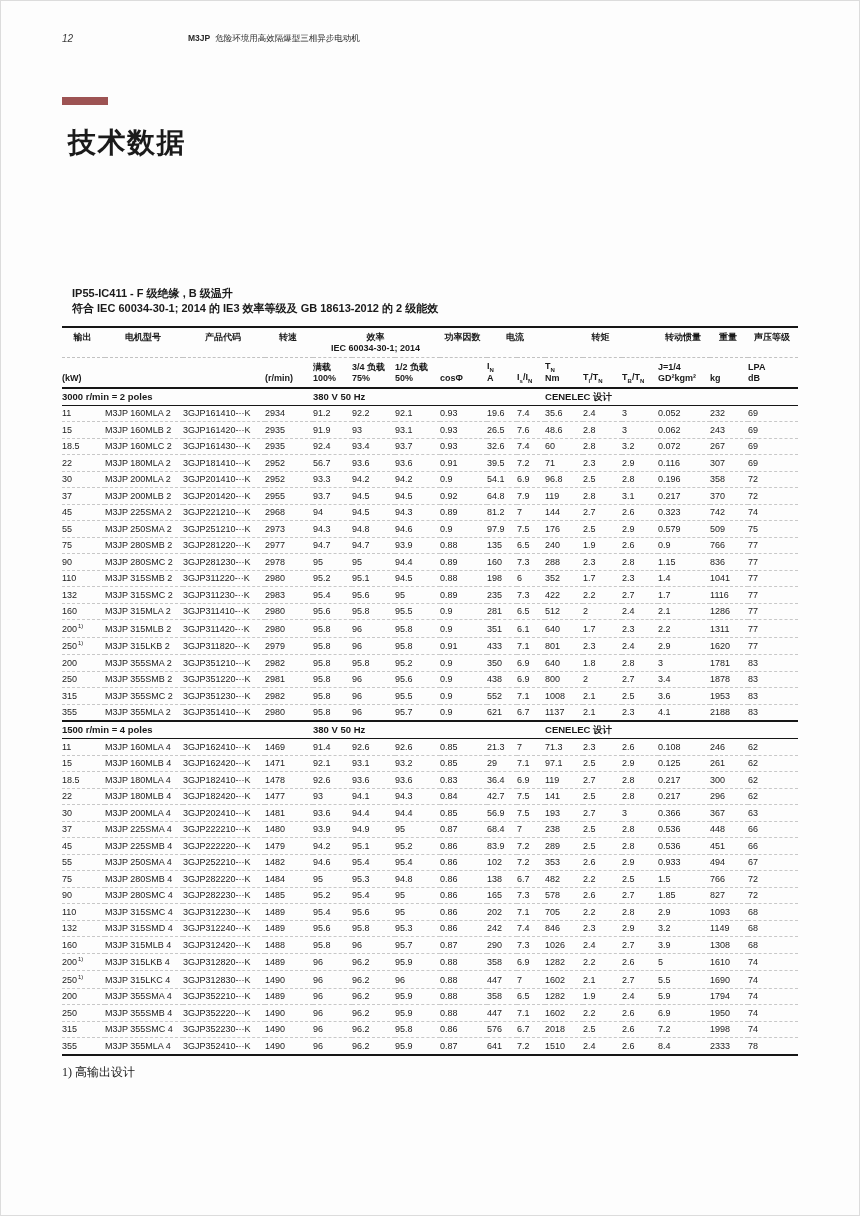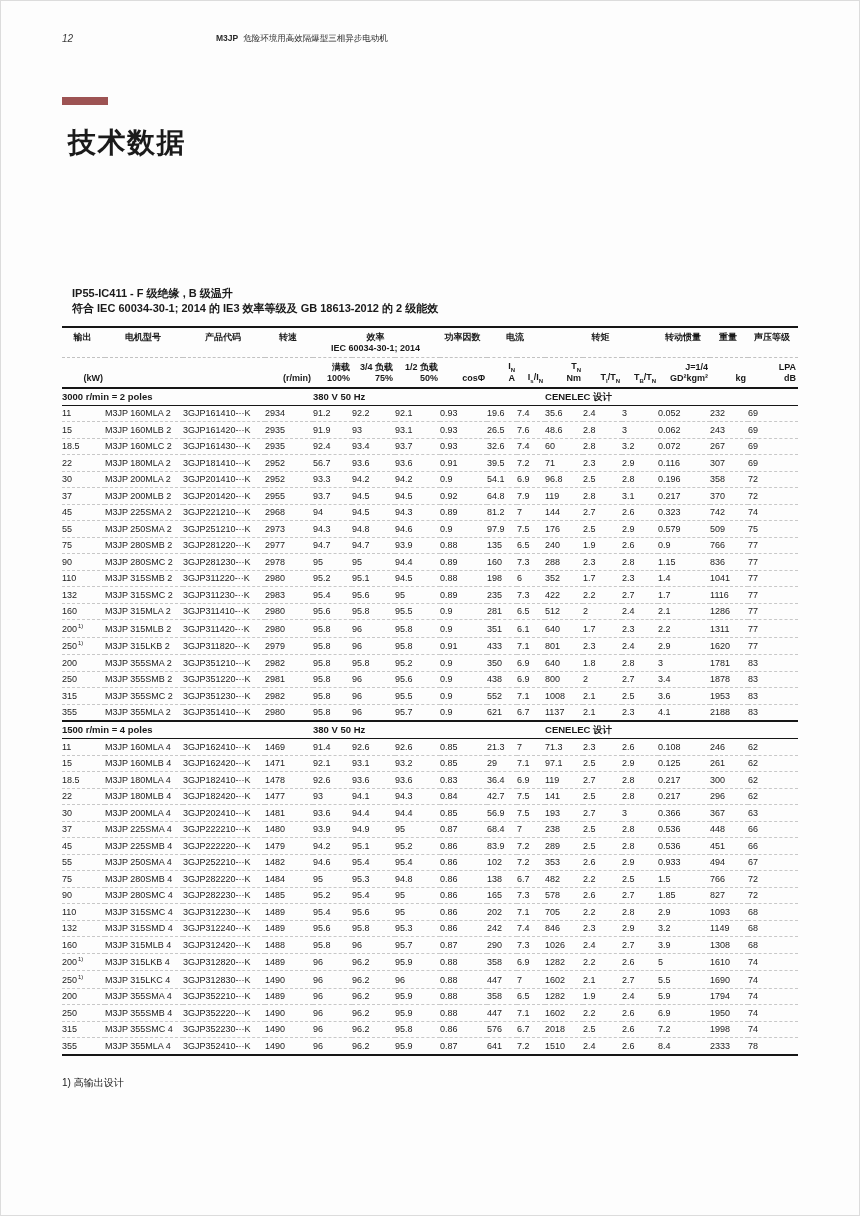--- a/index.html
+++ b/index.html
@@ -4,48 +4,48 @@
 <style>
   html,body { margin:0; padding:0; }
   body {
     width:860px; height:1216px; position:relative; background:#fdfdfd;
     font-family:"Liberation Sans", sans-serif; color:#1a1a1a;
     -webkit-font-smoothing:antialiased;
   }
   .frame { position:absolute; inset:0; border:1px solid #dcdcdc; pointer-events:none; }
 
   .page-number { position:absolute; left:62px; top:33px; font-size:10px; color:#3a3a3a;font-style:italic; }
-  .doc-title  { position:absolute; left:188px; top:33px; font-size:8.5px; color:#2a2a2a;margin-left:28px; }
+  .doc-title  { position:absolute; left:188px; top:33px; font-size:8.5px; color:#2a2a2a; }
   .doc-title .b { font-weight:bold; margin-right:5px; }
 
   .accent-bar { position:absolute; left:62px; top:97px; width:46px; height:8px; }
   .section-title { position:absolute; left:60px; top:116px; font-size:28px; font-weight:bold; letter-spacing:1.5px; }
 
   .intro { position:absolute; left:72px; top:286px; font-size:11px; font-weight:bold; line-height:15px; }
 
   .table-wrap { position:absolute; left:62px; top:326px; width:736px; }
   table { border-collapse:collapse; table-layout:fixed; width:736px; border-bottom:2.5px solid #161616; }
   th, td { padding:0 2px 0 0; margin:0; text-align:left; vertical-align:bottom;
            font-weight:normal; overflow:hidden; white-space:nowrap; }
 
   thead tr.h1 th { border-top:2.5px solid #161616; padding-top:4px; padding-bottom:3px;
                    vertical-align:top; font-weight:bold; font-size:9px; line-height:11px;text-align:center; }
   thead tr.h2 th { border-top:1px dashed #c2c2c2; padding-top:3px; padding-bottom:3px;
-                   vertical-align:bottom; font-weight:bold; font-size:9px; line-height:11px;text-align:right; }
+                   vertical-align:bottom; font-weight:bold; font-size:9px; line-height:11px; }
 
   tr.group-row td { border-top:2px solid #161616; border-bottom:1.5px solid #161616;
                     font-weight:bold; font-size:9.5px; line-height:12px; padding:2px 2px 2px 0; }
 
   tr.data-row td { border-top:1px dashed #c8c8c8; font-size:9px; line-height:11px; padding:2.5px 2px 2px 0; }
   tr.data-row.first td { border-top:none; }
 
   sub { font-size:6px; line-height:1; }
   sup.mark { font-size:6px; vertical-align:super; line-height:1; margin-left:1px; }
 
-  .footnote { font-size:10px; margin-top:20px; color:#1a1a1a; }
+  .footnote { font-size:12px; margin-top:8px; color:#1a1a1a;font-family:Liberation Serif, serif; }
 </style>
 </head>
 <body>
 
 <div class="frame"></div>
 
 <div class="page-number">12</div>
 
 <div class="doc-title">
   <span class="b">M3JP</span><span>危险环境用高效隔爆型三相异步电动机</span>

